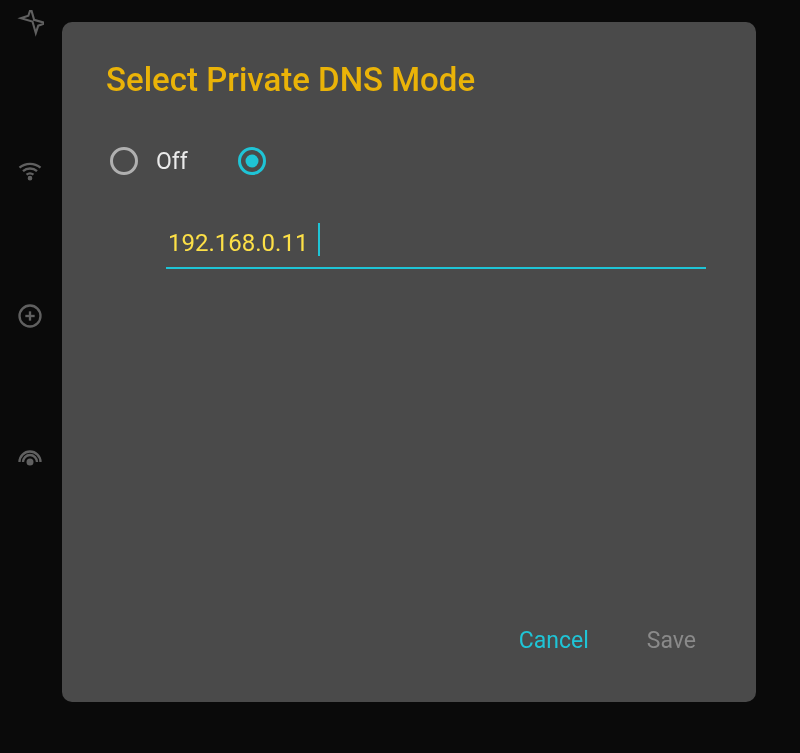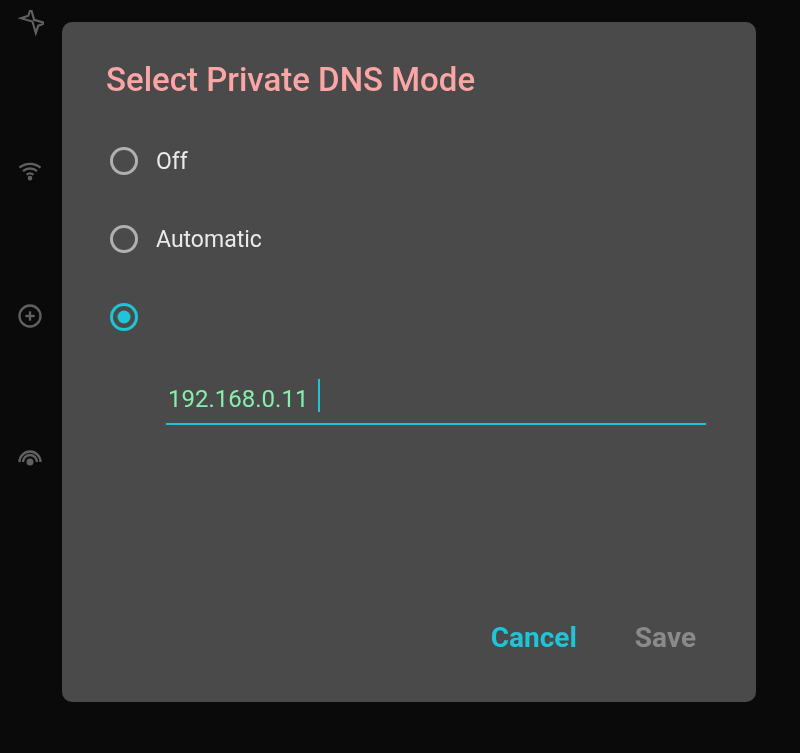--- a/index.html
+++ b/index.html
@@ -47,27 +47,27 @@
       padding: 38px 44px 42px 44px;
       color: #eee;
       min-height: 680px;
       display: flex;
       flex-direction: column;
     }
     
     .dialog-title {
       font-size: 33px;
       font-weight: 500;
-      color: #fca5a5;
+      color: #eab308;
       margin-bottom: 48px;
     }
     
     .radio-group {
       display: flex;
-      flex-direction: column;
+      flex-direction: row;
       gap: 50px;
       padding-left: 4px;
     }
     
     .radio-option {
       display: flex;
       align-items: center;
       gap: 18px;
       cursor: pointer;
     }
@@ -108,21 +108,21 @@
       margin-left: 60px;
       margin-right: 6px;
       position: relative;
     }
     
     .hostname-input {
       width: 100%;
       background: transparent;
       border: none;
       border-bottom: 2.5px solid #1fc4d6;
-      color: #86efac;
+      color: #fde047;
       font-size: 24px;
       padding: 6px 2px 10px 2px;
       outline: none;
       font-family: inherit;
     }
     
     .cursor {
       position: absolute;
       left: 152px;
       top: 0px;
@@ -136,22 +136,22 @@
       display: flex;
       justify-content: flex-end;
       gap: 50px;
       padding-right: 12px;
       padding-top: 30px;
     }
     
     .action-btn {
       background: transparent;
       border: none;
-      font-size: 28px;
-      font-weight: 700;
+      font-size: 23px;
+      font-weight: 400;
       cursor: pointer;
       font-family: inherit;
       padding: 6px 4px;
     }
     
     .btn-cancel {
       color: #1fc4d6;
     }
     
     .btn-save {
@@ -187,24 +187,20 @@
 <div class="dialog">
   <h2 class="dialog-title">Select Private DNS Mode</h2>
 
   <div class="radio-group">
 
     <div class="radio-option">
       <span class="radio-circle"></span>
       <span class="radio-label">Off</span>
     </div>
 
-    <div class="radio-option">
-      <span class="radio-circle"></span>
-      <span class="radio-label">Automatic</span>
-    </div>
 
     <div class="radio-option">
       <span class="radio-circle selected"></span>
     </div>
 
   </div>
 
   <div class="input-wrap">
     <input type="text" class="hostname-input" value="192.168.0.11" style="">
     <span class="cursor"></span>

